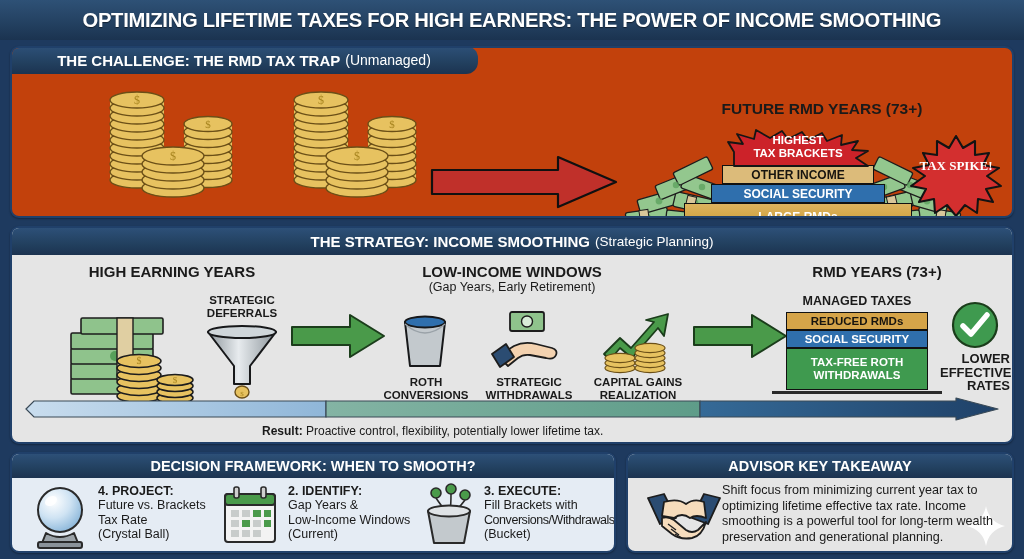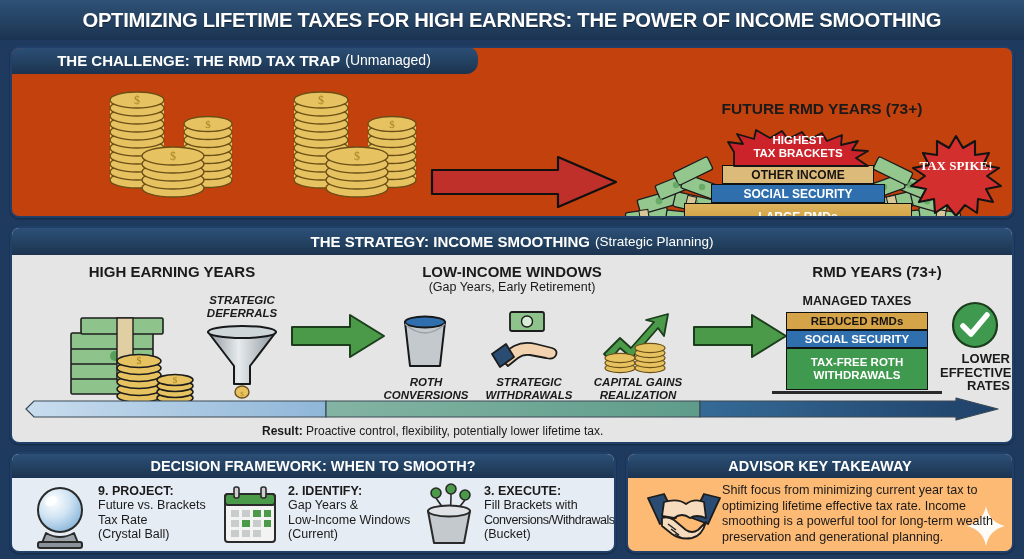--- a/index.html
+++ b/index.html
@@ -59,27 +59,27 @@
   
   #p-strategy{ left:10px; top:226px; width:1004px; height:218px; background:#e5e5e5; }
   #p-strategy .panel-hd{
     position:absolute; left:0; top:0; width:100%; height:27px; font-size:15px;
   }
   #p-strategy .panel-hd .sub{ font-size:13.5px; padding-left:5px;}
 
   .col-title{ position:absolute; font-weight:bold; font-size:15px; text-align:center; }
   .col-sub{ position:absolute; font-size:12.5px; text-align:center; }
 
-  .step-cap{ position:absolute; text-align:center; font-weight:bold; font-size:11.5px; line-height:13px;font-style:italic;}
+  .step-cap{ position:absolute; text-align:center; font-weight:bold; font-size:11.5px; line-height:13px;}
   .step-cap .n{ font-weight:normal; font-size:11.5px; }
 
   
   #p-decision{ left:10px; top:452px; width:606px; height:101px; background:#e5ecf4;}
   #p-decision .panel-hd{ position:absolute; left:0; top:0; width:100%; height:24px; font-size:14.5px;}
-  #p-advisor{ left:626px; top:452px; width:388px; height:101px; background:#fdba74;}
+  #p-advisor{ left:626px; top:452px; width:388px; height:101px; background:#e5e5e5;}
   #p-advisor .panel-hd{ position:absolute; left:0; top:0; width:100%; height:24px; font-size:14.5px;}
 
   .dstep{ position:absolute; top:30px; }
   .dstep .title{ font-weight:bold; font-size:12.5px; }
   .dstep .body{ font-size:12.5px; line-height:14.6px; }
 
   .advisor-text{
     position:absolute; left:94px; top:29px; width:283px;
     font-size:12.6px; line-height:15.6px;
   }
@@ -463,21 +463,21 @@
           <stop offset="55%" stop-color="#cfe3f3"></stop>
         <stop offset="100%" stop-color="#93bcdd"></stop>
       </radialGradient>
     </defs>
     <circle cx="28" cy="25" r="22" fill="url(#cb)" stroke="#2a2a2a" stroke-width="2"></circle>
     <ellipse cx="19" cy="16" rx="6.5" ry="4.5" fill="#fff" opacity=".85" transform="rotate(-30 19 16)"></ellipse>
     <path d="M14 48 Q28 56 42 48 L46 58 L10 58 Z" fill="#9ba3a9" stroke="#2a2a2a" stroke-width="2" stroke-linejoin="round"></path>
     <rect x="6" y="57" width="44" height="6" rx="2" fill="#8a9299" stroke="#2a2a2a" stroke-width="2"></rect>
   </svg>
   <div class="dstep" style="left:86px;">
-    <div class="title">9. PROJECT:</div>
+    <div class="title">4. PROJECT:</div>
     <div class="body">Future vs. Brackets</div>
     <div class="body">Tax Rate</div>
     <div class="body">(Crystal Ball)</div>
   </div>
 
   <svg style="position:absolute; left:209px; top:32px;" width="58" height="60" viewBox="0 0 58 60">
     <rect x="4" y="8" width="50" height="48" rx="3" fill="#f3f3f3" stroke="#2a2a2a" stroke-width="2"></rect>
     <rect x="4" y="8" width="50" height="11" rx="3" fill="#4a9a4a" stroke="#2a2a2a" stroke-width="2"></rect>
     <rect x="13" y="1" width="5" height="11" rx="2" fill="#cfcfcf" stroke="#2a2a2a" stroke-width="1.6"></rect>
     <rect x="40" y="1" width="5" height="11" rx="2" fill="#cfcfcf" stroke="#2a2a2a" stroke-width="1.6"></rect>

